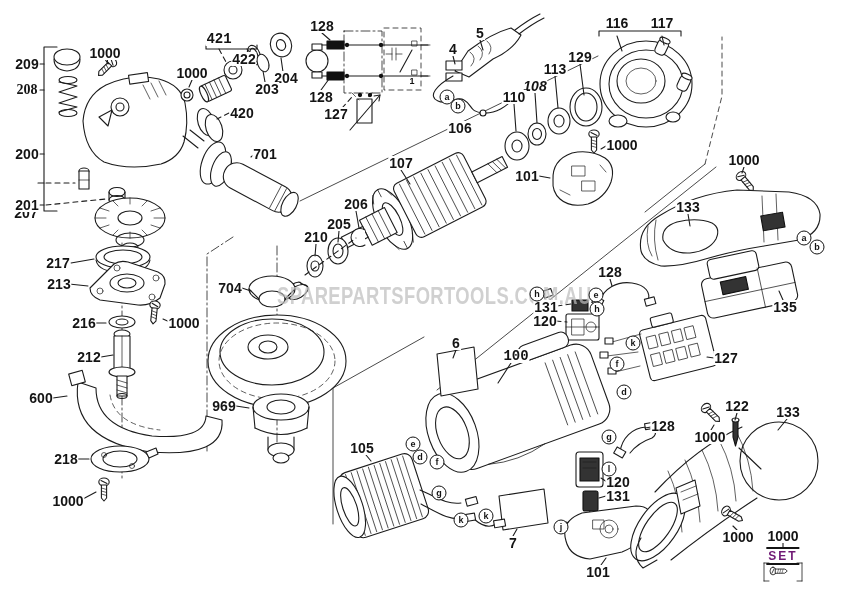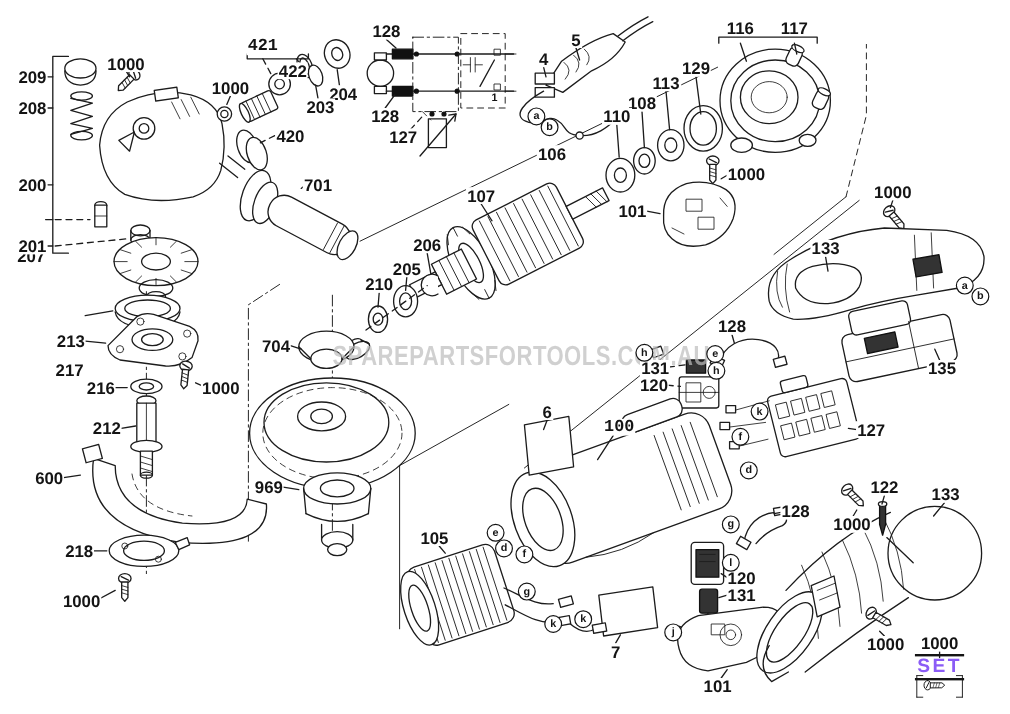--- a/index.html
+++ b/index.html
@@ -20,21 +20,21 @@
      transform:scaleX(.8);transform-origin:left center;}
   #labels-layer{position:absolute;left:0;top:0;width:100%;height:100%;z-index:3;}
   .plabel{position:absolute;transform:translate(-50%,-50%);font-weight:bold;font-size:14px;
      line-height:1;color:#141414;background:#fff;padding:0 1px;white-space:nowrap;}
   .callout{position:absolute;transform:translate(-50%,-50%);width:13px;height:13px;
      border:1.4px solid #141414;border-radius:50%;background:#fff;color:#141414;
      font-weight:bold;font-size:9px;line-height:1;display:flex;align-items:center;justify-content:center;}
   .schematic-one{position:absolute;left:412px;top:81px;z-index:3;transform:translate(-50%,-50%);
      font-weight:bold;font-size:9px;color:#141414;}
   .set-text{position:absolute;left:783px;top:556px;z-index:3;transform:translate(-50%,-50%);
-     font-weight:bold;font-size:16px;letter-spacing:2px;color:#8b5cf6;
+     font-weight:bold;font-size:12px;letter-spacing:2px;color:#701a75;
      border-top:2px solid #141414;border-bottom:2px solid #141414;padding:0 2px;}
 </style>
 </head>
 <body>
 
 <div id="stage">
 
 <svg id="art" width="842" height="595" viewBox="0 0 842 595">
   <defs>
     <g id="scr">
@@ -443,47 +443,47 @@
 <div id="watermark">SPAREPARTSFORTOOLS.COM.AU</div>
 
 <div id="labels-layer">
       <div class="plabel" style="left: 27px; top: 64px;">209</div>
       <div class="plabel" style="left: 105px; top: 53px;">1000</div>
       <div class="plabel" style="left: 219px; top: 39px; font-family: Liberation Mono, monospace;">421</div>
       <div class="plabel" style="left: 244px; top: 39px; margin-top: 20px;">422</div>
       <div class="plabel" style="left: 192px; top: 73px;">1000</div>
       <div class="plabel" style="left: 286px; top: 78px;">204</div>
       <div class="plabel" style="left: 267px; top: 89px;">203</div>
-      <div class="plabel" style="left: 27px; top: 90px;">208</div>
+      <div class="plabel" style="left: 27px; top: 90px; font-family: Liberation Serif, serif;">208</div>
       <div class="plabel" style="left: 242px; top: 113px;">420</div>
       <div class="plabel" style="left: 27px; top: 154px;">200</div>
       <div class="plabel" style="left: 265px; top: 154px;">701</div>
       <div class="plabel" style="left: 26px; top: 183px; margin-top: 30px;">207</div>
       <div class="plabel" style="left: 27px; top: 205px;">201</div>
       <div class="plabel" style="left: 322px; top: 26px;">128</div>
       <div class="plabel" style="left: 321px; top: 97px;">128</div>
       <div class="plabel" style="left: 336px; top: 114px;">127</div>
       <div class="plabel" style="left: 480px; top: 33px;">5</div>
       <div class="plabel" style="left: 453px; top: 49px;">4</div>
       <div class="plabel" style="left: 580px; top: 57px;">129</div>
       <div class="plabel" style="left: 555px; top: 69px;">113</div>
-      <div class="plabel" style="left: 535px; top: 86px;">108</div>
+      <div class="plabel" style="left: 535px; top: 86px; font-style: italic;">108</div>
       <div class="plabel" style="left: 514px; top: 97px;">110</div>
       <div class="plabel" style="left: 460px; top: 128px;">106</div>
       <div class="plabel" style="left: 401px; top: 163px;">107</div>
       <div class="plabel" style="left: 617px; top: 23px;">116</div>
       <div class="plabel" style="left: 662px; top: 23px; text-align: right;">117</div>
       <div class="plabel" style="left: 622px; top: 145px;">1000</div>
       <div class="plabel" style="left: 527px; top: 176px;">101</div>
       <div class="plabel" style="left: 744px; top: 160px;">1000</div>
       <div class="plabel" style="left: 688px; top: 207px;">133</div>
       <div class="plabel" style="left: 356px; top: 204px;">206</div>
       <div class="plabel" style="left: 339px; top: 224px;">205</div>
       <div class="plabel" style="left: 316px; top: 237px;">210</div>
-      <div class="plabel" style="left: 58px; top: 263px; margin-top: 45px;">217</div>
+      <div class="plabel" style="left: 58px; top: 263px;">217</div>
       <div class="plabel" style="left: 59px; top: 284px; text-align: right;">213</div>
       <div class="plabel" style="left: 230px; top: 288px;">704</div>
       <div class="plabel" style="left: 84px; top: 323px;">216</div>
       <div class="plabel" style="left: 184px; top: 323px;">1000</div>
       <div class="plabel" style="left: 89px; top: 357px;">212</div>
       <div class="plabel" style="left: 41px; top: 398px;">600</div>
       <div class="plabel" style="left: 224px; top: 406px;">969</div>
       <div class="plabel" style="left: 66px; top: 459px;">218</div>
       <div class="plabel" style="left: 68px; top: 501px;">1000</div>
       <div class="plabel" style="left: 610px; top: 272px;">128</div>

